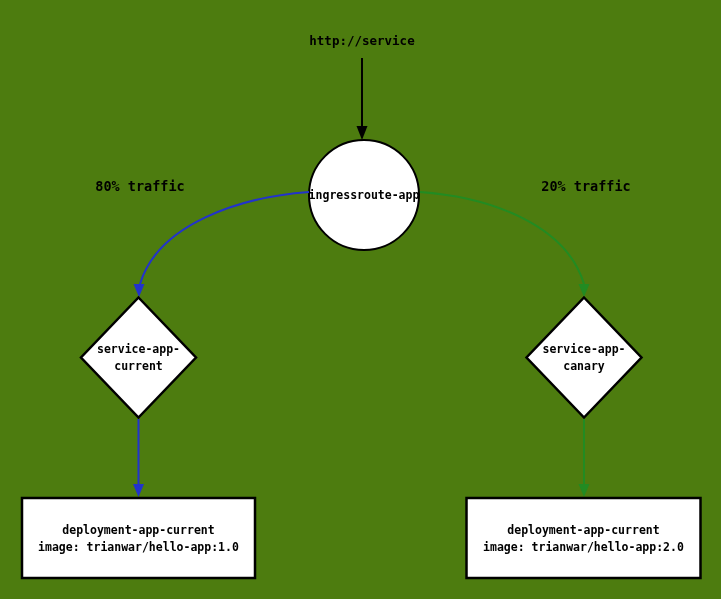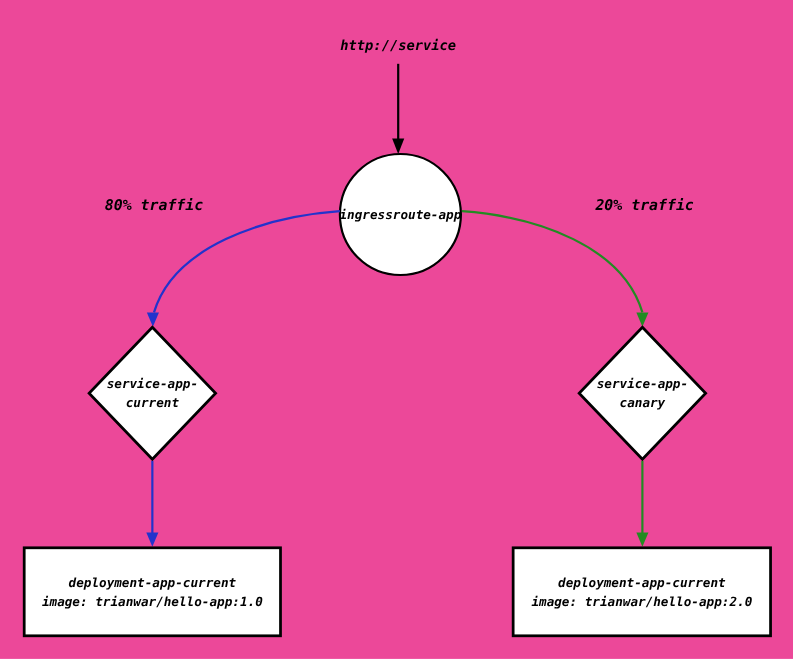--- a/index.html
+++ b/index.html
@@ -1,23 +1,22 @@
 <!DOCTYPE html>
 <html><head>
 <meta charset="utf-8">
 <style>
   html, body { margin: 0; padding: 0; background: #ffffff; }
   .stage {
     position: relative;
     width: 721px;
     height: 599px;
-    background: #ec4899;
+    background: #4d7c0f;
     overflow: hidden;
     font-family: "DejaVu Sans Mono", monospace;
-    font-style: italic;
   }
   svg { display: block; }
   .lbl {
     font-family: "DejaVu Sans Mono", monospace;
     font-weight: bold;
     fill: #000000;
   }
   .t-sm { font-size: 11.5px; }
   .t-md { font-size: 12.5px; }
   .t-lg { font-size: 13.5px; }

